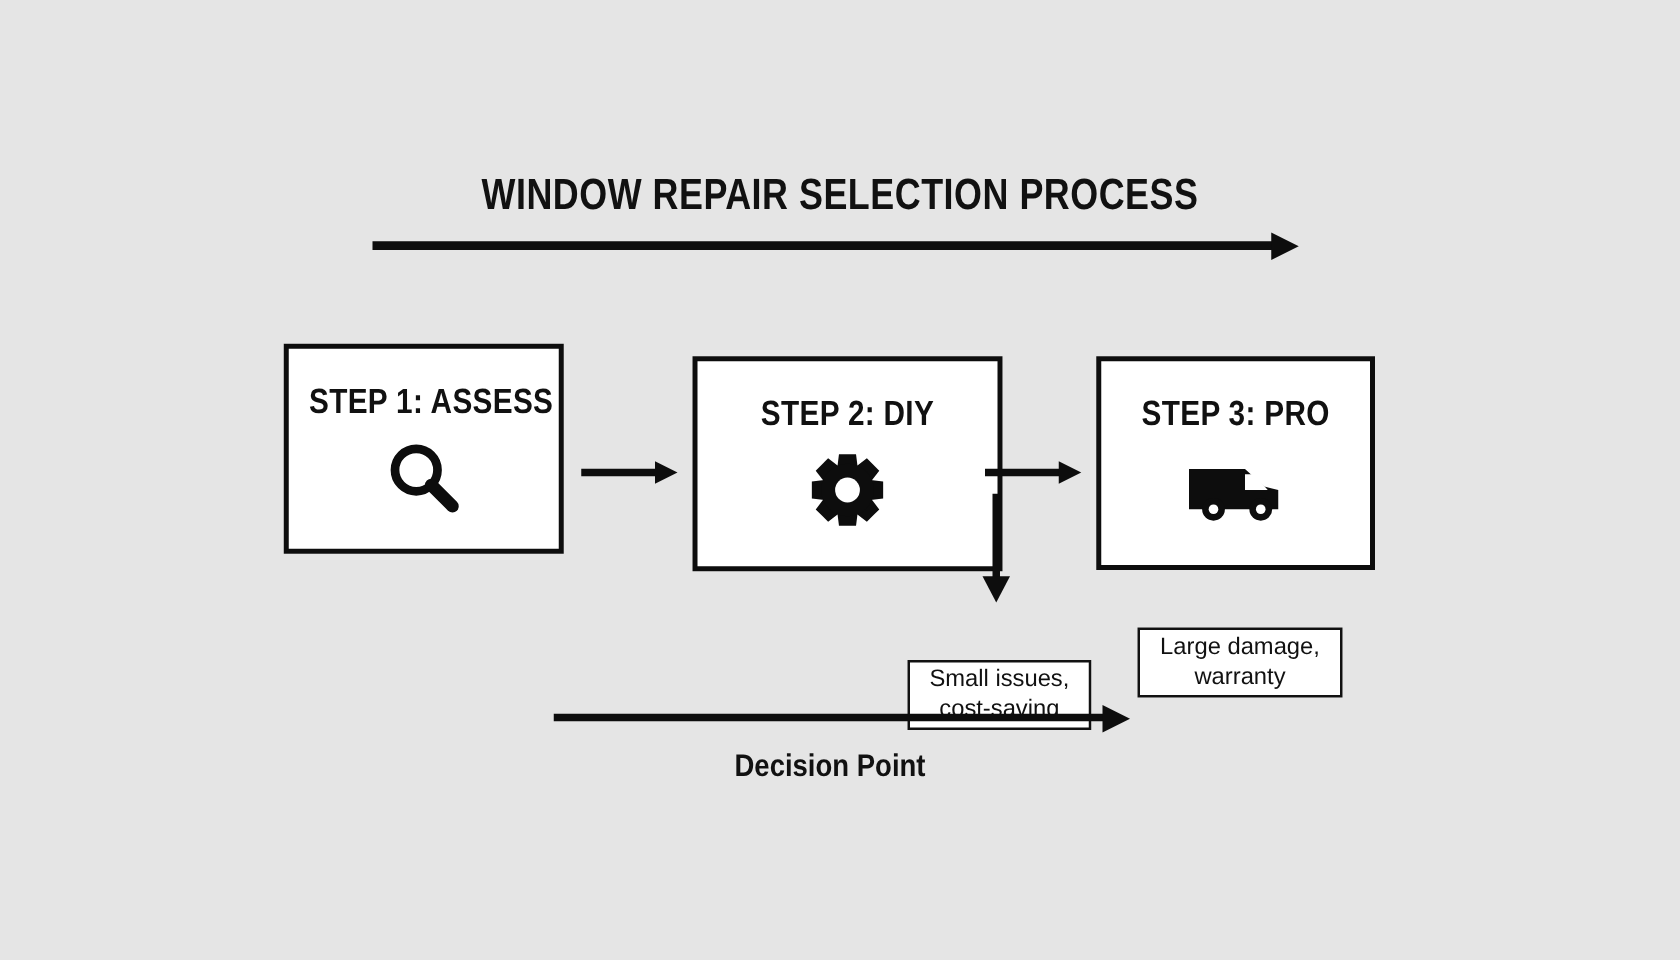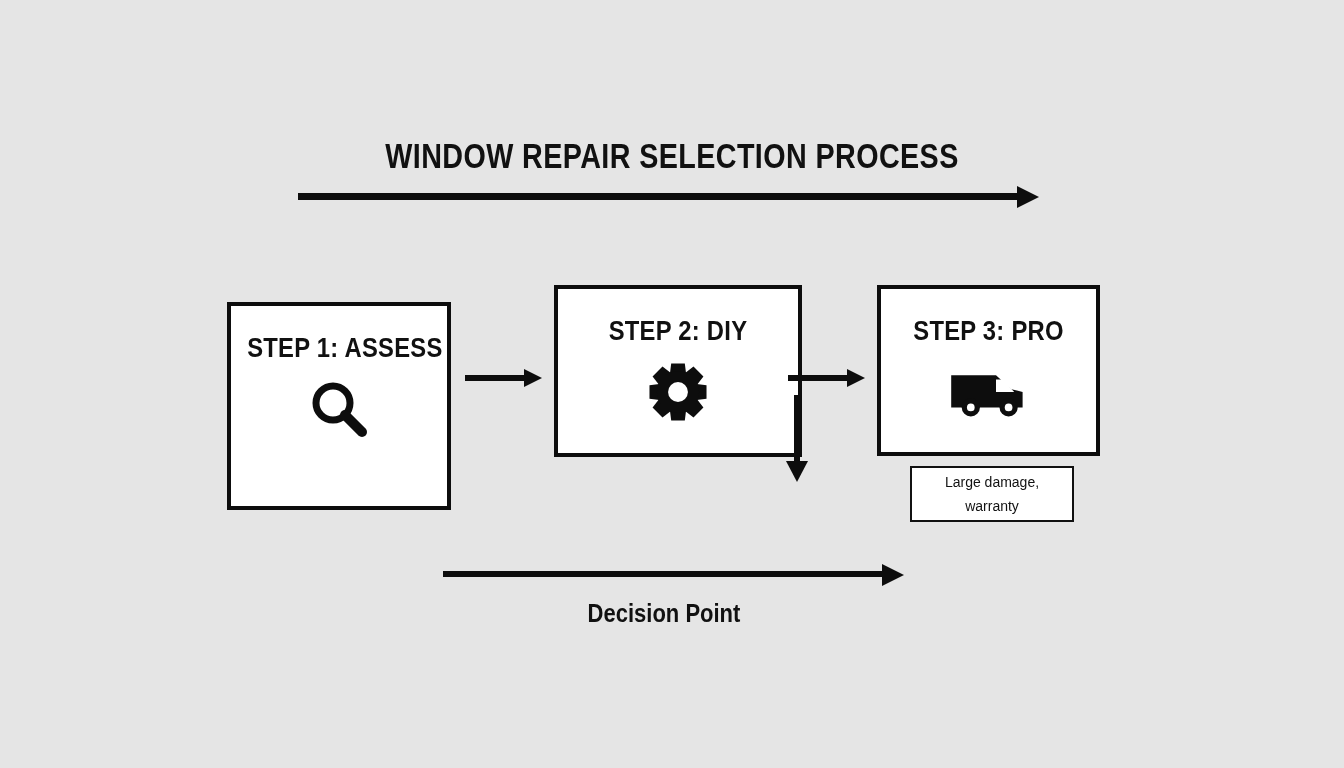--- a/index.html
+++ b/index.html
@@ -102,24 +102,25 @@
   .note-box {
     position: absolute;
     border: 2px solid #111111;
     background: #ffffff;
     box-sizing: border-box;
     display: flex;
     flex-direction: column;
     justify-content: center;
     align-items: center;
     font-family: "Liberation Sans", sans-serif;
-    font-size: 14px;
+    font-size: 19px;
     line-height: 24px;
     color: #111111;
     text-align: center;
+    margin-top: 36px;
   }
   .note-line { display: block; white-space: nowrap; }
 
   
   .caption {
     position: absolute;
     text-align: center;
     font-family: "Liberation Sans Narrow", "Liberation Sans", sans-serif;
     font-weight: 700;
     font-size: 25px;
@@ -133,21 +134,21 @@
 
 <div id="canvas">
 
   <div class="diagram-title">WINDOW REPAIR SELECTION PROCESS</div>
 
   <div>
     <div class="h-arrow-line" style="left:298px; top:193px; width:722px; height:7px;"></div>
     <div class="arrow-head-right" style="left:1017px; top:186px;"></div>
   </div>
 
-  <div class="step-box" style="left:227px; top:302px; width:224px; height:208px;">
+  <div class="step-box" style="left:227px; top:275px; width:224px; height:168px;">
     <div class="step-label">STEP 1: ASSESS</div>
     <div class="step-icon">
       <svg width="64" height="64" viewBox="0 0 64 64">
         <circle cx="26" cy="26" r="17" fill="none" stroke="#0d0d0d" stroke-width="7"></circle>
         <line x1="38" y1="38" x2="55" y2="55" stroke="#0d0d0d" stroke-width="10" stroke-linecap="round"></line>
       </svg>
     </div>
   </div>
 
   <div>
@@ -197,20 +198,24 @@
         <circle cx="88" cy="62" r="5.5" fill="#ffffff"></circle>
       </svg>
     </div>
   </div>
 
   <div class="note-box" style="left:910px; top:466px; width:164px; height:56px;">
     <span class="note-line">Large damage,</span>
     <span class="note-line">warranty</span>
   </div>
 
+  <div class="note-box" style="left:726px; top:492px; width:147px; height:56px;">
+    <span class="note-line">Small issues,</span>
+    <span class="note-line">cost-saving</span>
+  </div>
 
   <div>
     <div class="h-arrow-line" style="left:443px; top:571px; width:442px; height:6px;"></div>
     <div class="arrow-head-right" style="left:882px; top:564px;"></div>
   </div>
 
   <div class="caption" style="left:443px; top:599px; width:442px;">Decision Point</div>
 
 </div>
 

